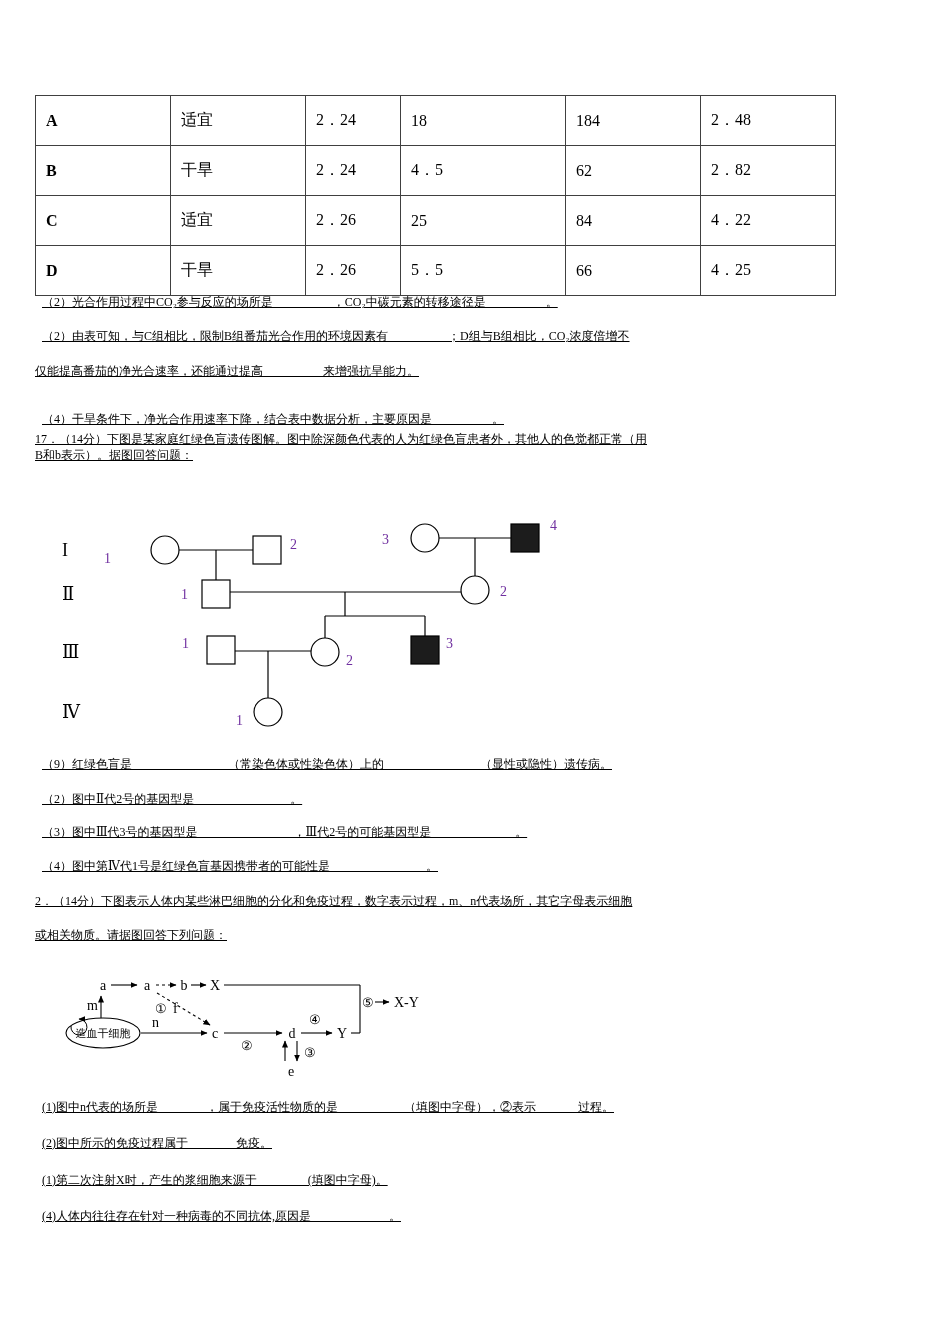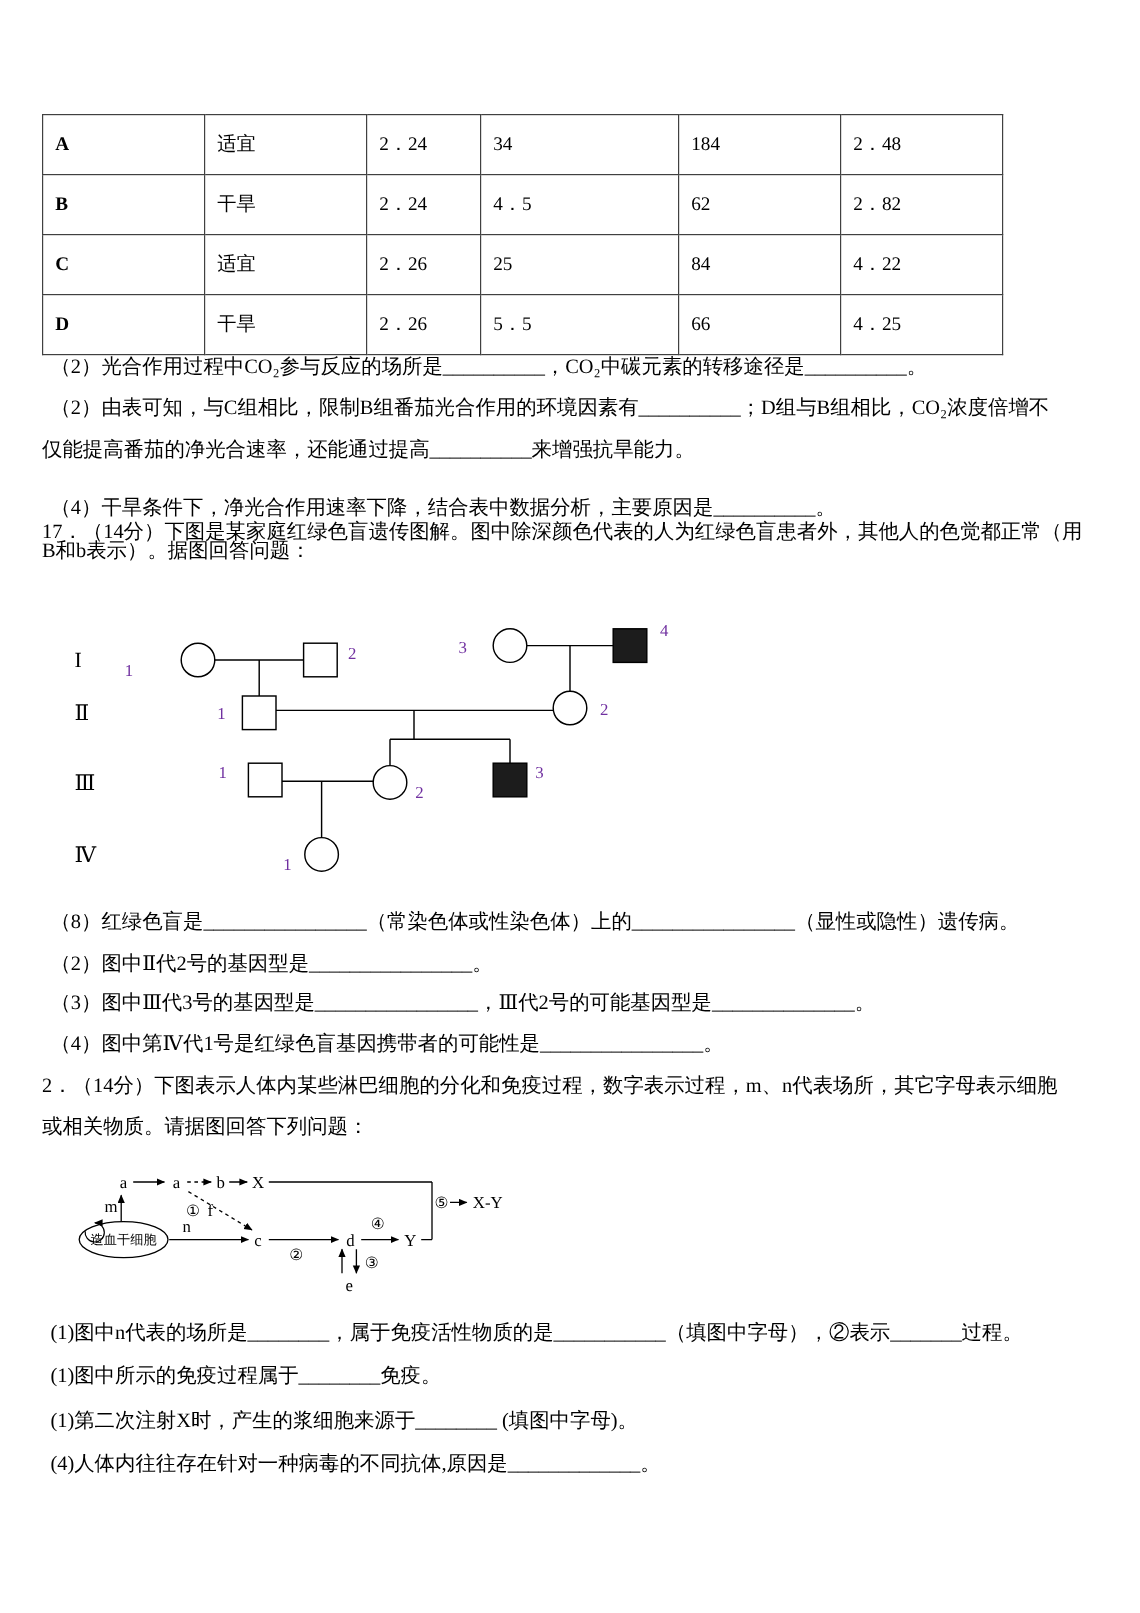--- a/index.html
+++ b/index.html
@@ -4,21 +4,21 @@
 <style>
   * { margin:0; padding:0; box-sizing:border-box; }
   html, body { width:950px; height:1344px; }
   body {
     background:#ffffff;
     color:#000;
     font-family:"Liberation Serif","DejaVu Serif",serif;
     position:relative;
     overflow:hidden;
   }
-  .line { position:absolute; left:42px; font-size:17px; white-space:nowrap; }
+  .line { position:absolute; left:42px; font-size:12px; white-space:nowrap;text-decoration:underline; }
   .flush { left:35px; }
   table.data { position:absolute; left:35px; top:95px; border-collapse:collapse; table-layout:fixed; }
   table.data td {
     border:1px solid #404040;
     height:50px;
     padding-left:10px;
     font-size:16px;
     vertical-align:middle;
     overflow:hidden;
     white-space:nowrap;
@@ -42,21 +42,21 @@
       <col style="width:95px">
     <col style="width:165px">
       <col style="width:135px">
       <col style="width:135px">
   </colgroup>
   <tbody>
     <tr>
       <td class="rowhead">A</td>
       <td>适宜</td>
       <td>2．24</td>
-      <td>34</td>
+      <td>18</td>
       <td>184</td>
       <td>2．48</td>
     </tr>
     <tr>
       <td class="rowhead">B</td>
       <td>干旱</td>
       <td>2．24</td>
       <td>4．5</td>
       <td>62</td>
       <td>2．82</td>
@@ -124,21 +124,21 @@
   <text class="ped-num" x="342" y="32">3</text>
   <text class="ped-num" x="510" y="18">4</text>
   <text class="ped-num" x="141" y="87">1</text>
   <text class="ped-num" x="460" y="84">2</text>
   <text class="ped-num" x="142" y="136">1</text>
   <text class="ped-num" x="306" y="153">2</text>
   <text class="ped-num" x="406" y="136">3</text>
   <text class="ped-num" x="196" y="213">1</text>
 </svg>
 
-<div class="line" style="top:756px">（8）红绿色盲是________________（常染色体或性染色体）上的________________（显性或隐性）遗传病。</div>
+<div class="line" style="top:756px">（9）红绿色盲是________________（常染色体或性染色体）上的________________（显性或隐性）遗传病。</div>
 <div class="line" style="top:791px">（2）图中Ⅱ代2号的基因型是________________。</div>
 <div class="line" style="top:824px">（3）图中Ⅲ代3号的基因型是________________，Ⅲ代2号的可能基因型是______________。</div>
 <div class="line" style="top:858px">（4）图中第Ⅳ代1号是红绿色盲基因携带者的可能性是________________。</div>
 
 <div class="line flush" style="top:893px">2．（14分）下图表示人体内某些淋巴细胞的分化和免疫过程，数字表示过程，m、n代表场所，其它字母表示细胞</div>
 <div class="line flush" style="top:927px">或相关物质。请据图回答下列问题：</div>
 
 <svg style="left:45px; top:968px;" width="430" height="130" viewBox="0 0 430 130">
   <defs>
     <marker id="arr" markerWidth="9" markerHeight="8" refX="6.5" refY="3" orient="auto" markerUnits="userSpaceOnUse">
@@ -180,15 +180,15 @@
   <text class="dg" x="247" y="70" text-anchor="middle">d</text>
   <text class="dg-small" x="264" y="56">④</text>
   <text class="dg" x="297" y="70" text-anchor="middle">Y</text>
   <text class="dg-small" x="317" y="39">⑤</text>
   <text class="dg" x="349" y="39">X-Y</text>
   <text class="dg-small" x="259" y="89">③</text>
   <text class="dg" x="246" y="108" text-anchor="middle">e</text>
 </svg>
 
 <div class="line" style="top:1099px">(1)图中n代表的场所是________，属于免疫活性物质的是___________（填图中字母），②表示_______过程。</div>
-<div class="line" style="top:1135px">(1)图中所示的免疫过程属于________免疫。</div>
+<div class="line" style="top:1135px">(2)图中所示的免疫过程属于________免疫。</div>
 <div class="line" style="top:1172px">(1)第二次注射X时，产生的浆细胞来源于________ (填图中字母)。</div>
 <div class="line" style="top:1208px">(4)人体内往往存在针对一种病毒的不同抗体,原因是_____________。</div>
 
 </body></html>

